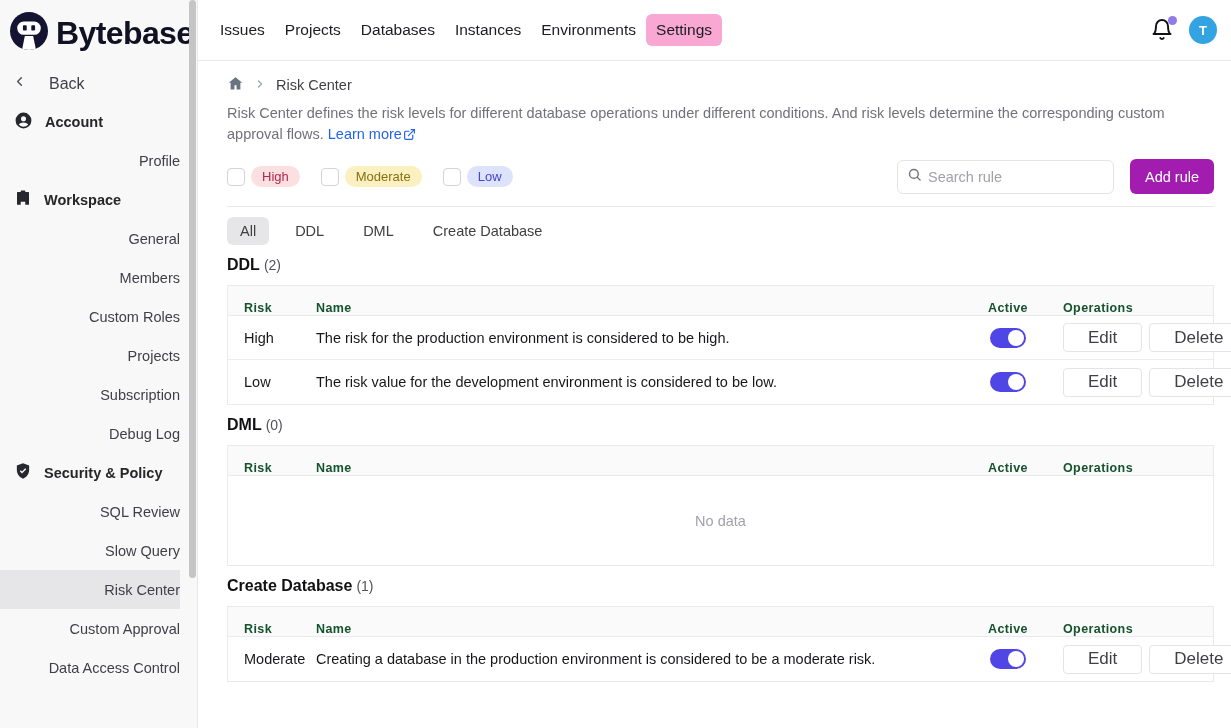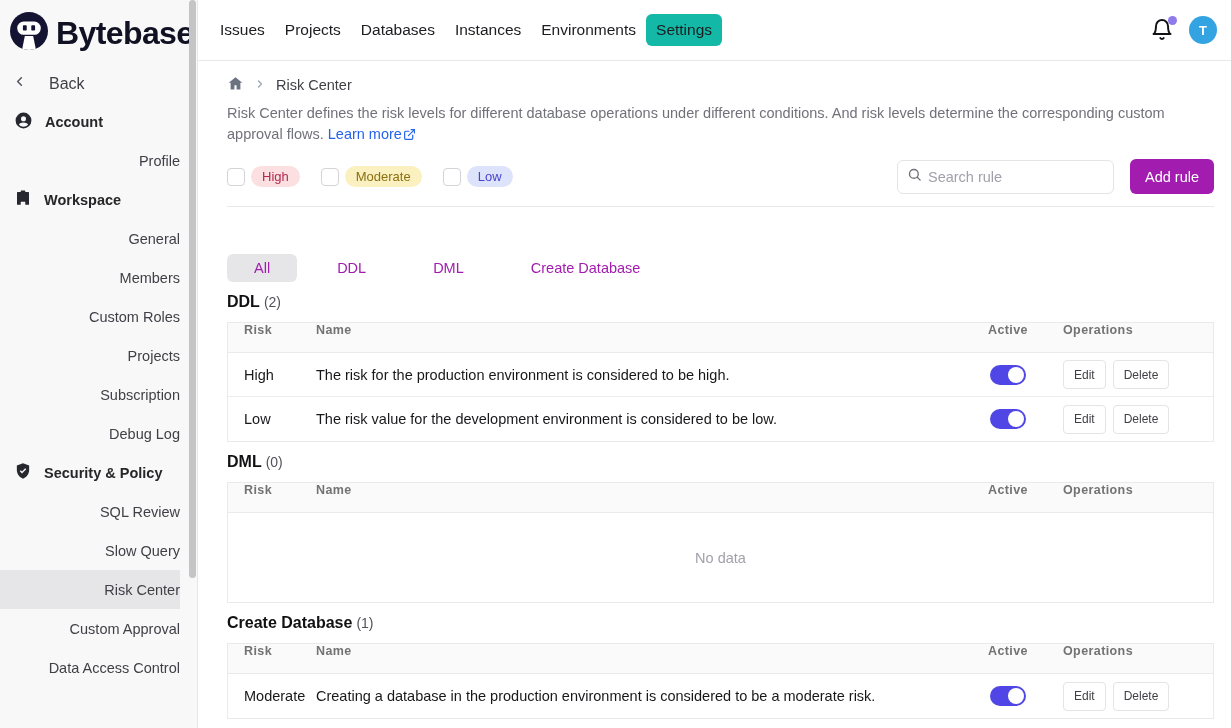--- a/index.html
+++ b/index.html
@@ -18,21 +18,21 @@
     font-size:14.5px; font-weight:700; color:#27272a; }
   .sgroup-header svg { flex-shrink:0; }
   .sitem { height:39px; display:flex; align-items:center; padding-left:46px; font-size:14.5px;
     color:#3f3f46; width:180px; cursor:pointer;justify-content:flex-end; }
   .sitem.active { background:#e6e6e8; }
 
   
   .main { flex:1; display:flex; flex-direction:column; min-width:0; }
   .topbar { height:61px; border-bottom:1px solid #e8e8e9; display:flex; align-items:center; padding:0 14px 0 12px; }
   .nav-item { font-size:15.5px; color:#1c1c21; padding:7px 10px; border-radius:6px; cursor:pointer; }
-  .nav-item.active { background:#14b8a6; }
+  .nav-item.active { background:#f9a8d4; }
   .top-right { margin-left:auto; display:flex; align-items:center; gap:15px; }
   .bell-wrap { position:relative; width:24px; height:24px; cursor:pointer; }
   .bell-dot { position:absolute; top:-2px; right:-3px; width:9px; height:9px; border-radius:50%; }
   .avatar { width:28px; height:28px; border-radius:50%; color:#fff; font-size:13px; font-weight:700;
     display:flex; align-items:center; justify-content:center; cursor:pointer; }
 
   .content { flex:1; padding:13px 17px 0 29px; overflow:hidden; }
   .breadcrumb { display:flex; align-items:center; gap:10px; height:22px; }
   .crumb-label { font-size:14.5px; color:#3f3f46; }
   .desc { margin-top:7px; font-size:14.5px; line-height:21px; color:#71717a; max-width:958px; }
@@ -44,40 +44,40 @@
   .checkbox { width:18px; height:18px; border:1.5px solid #d4d4d8; border-radius:4px; background:#fff; margin-right:6px; cursor:pointer; flex-shrink:0; }
   .badge { font-size:13px; padding:3px 11px; border-radius:999px; }
   .search-box { margin-left:auto; width:217px; height:34px; border:1px solid #e4e4e7; border-radius:6px;
     display:flex; align-items:center; padding:0 9px; gap:6px; background:#fff; }
   .search-box input { border:none; outline:none; font-size:14.5px; width:100%; background:transparent; color:#27272a; }
   .search-box input::placeholder { color:#a1a1aa; }
   .add-btn { margin-left:16px; height:35px; padding:0 15px; color:#fff; border:none; border-radius:6px;
     font-size:14.5px; font-family:inherit; cursor:pointer; }
 
   .tabs { margin-top:10px; display:flex; gap:13px; }
-  .tab { padding:6px 27px; font-size:14.5px; color:#a21caf; border-radius:6px; cursor:pointer;margin-top:37px; }
+  .tab { padding:6px 13px; font-size:14.5px; color:#404040; border-radius:6px; cursor:pointer; }
   .tab.active { background:#e6e6e8; }
 
   .section { margin-top:11px; }
   .section-title { font-size:16px; font-weight:700; color:#111113; }
   .section-count { font-size:14px; font-weight:400; color:#52525b; margin-left:4px; }
   .table { margin-top:11px; border:1px solid #eaeaec; }
-  .thead { display:flex; align-items:flex-start; background:#fafafa; height:30px; border-bottom:1px solid #eaeaec;
-    font-size:12.5px; color:#737373; font-weight:600; letter-spacing:0.4px; }
+  .thead { display:flex; align-items:flex-end; background:#fafafa; height:30px; border-bottom:1px solid #eaeaec;
+    font-size:12.5px; color:#14532d; font-weight:600; letter-spacing:0.4px; }
   .trow { display:flex; align-items:center; height:44px; border-bottom:1px solid #ededef; font-size:14.5px; color:#18181b; }
   .trow:last-child { border-bottom:none; }
   .c-risk { width:88px; padding-left:16px; flex-shrink:0; }
   .c-name { flex:1; min-width:0; }
   .c-active { width:110px; flex-shrink:0; display:flex; justify-content:center; }
   .c-ops { width:150px; flex-shrink:0; display:flex; gap:7px; }
   .thead .c-ops { display:block; }
   .toggle { width:36px; height:20px; border-radius:10px; position:relative; cursor:pointer; }
   .toggle .knob { position:absolute; top:2px; right:2px; width:16px; height:16px; border-radius:50%; background:#fff; }
-  .op-btn { height:29px; padding:0 10px; border:1px solid #e4e4e7; border-radius:4px; background:#fff;
-    font-size:12px; color:#3f3f46; font-family:inherit; cursor:pointer; }
+  .op-btn { height:29px; padding:0 24px; border:1px solid #e4e4e7; border-radius:4px; background:#fff;
+    font-size:17px; color:#3f3f46; font-family:inherit; cursor:pointer; }
   .empty-body { height:89px; display:flex; align-items:center; justify-content:center; color:#a1a1aa; font-size:14.5px; }
 </style>
 </head>
 <body>
 
 <div class="app">
 
   <div class="sidebar">
     <div class="logo">
       <span>

